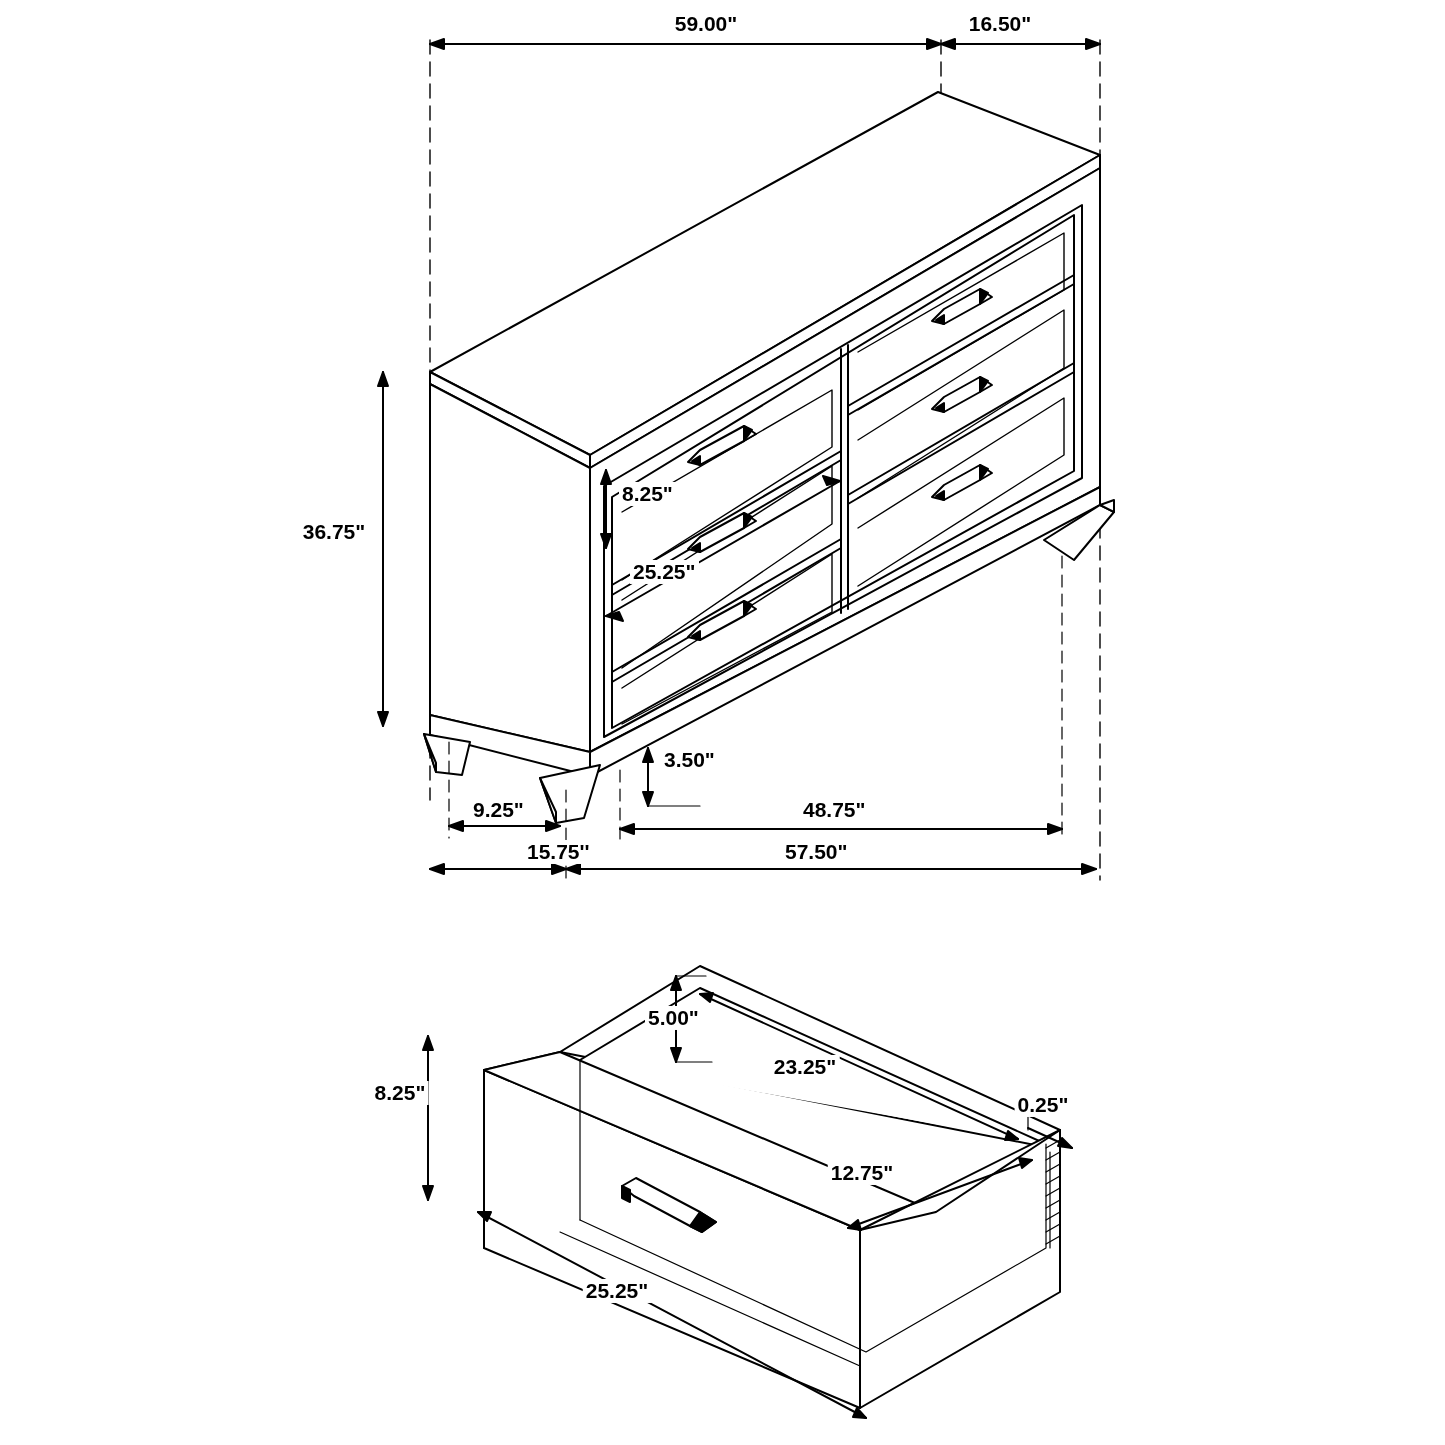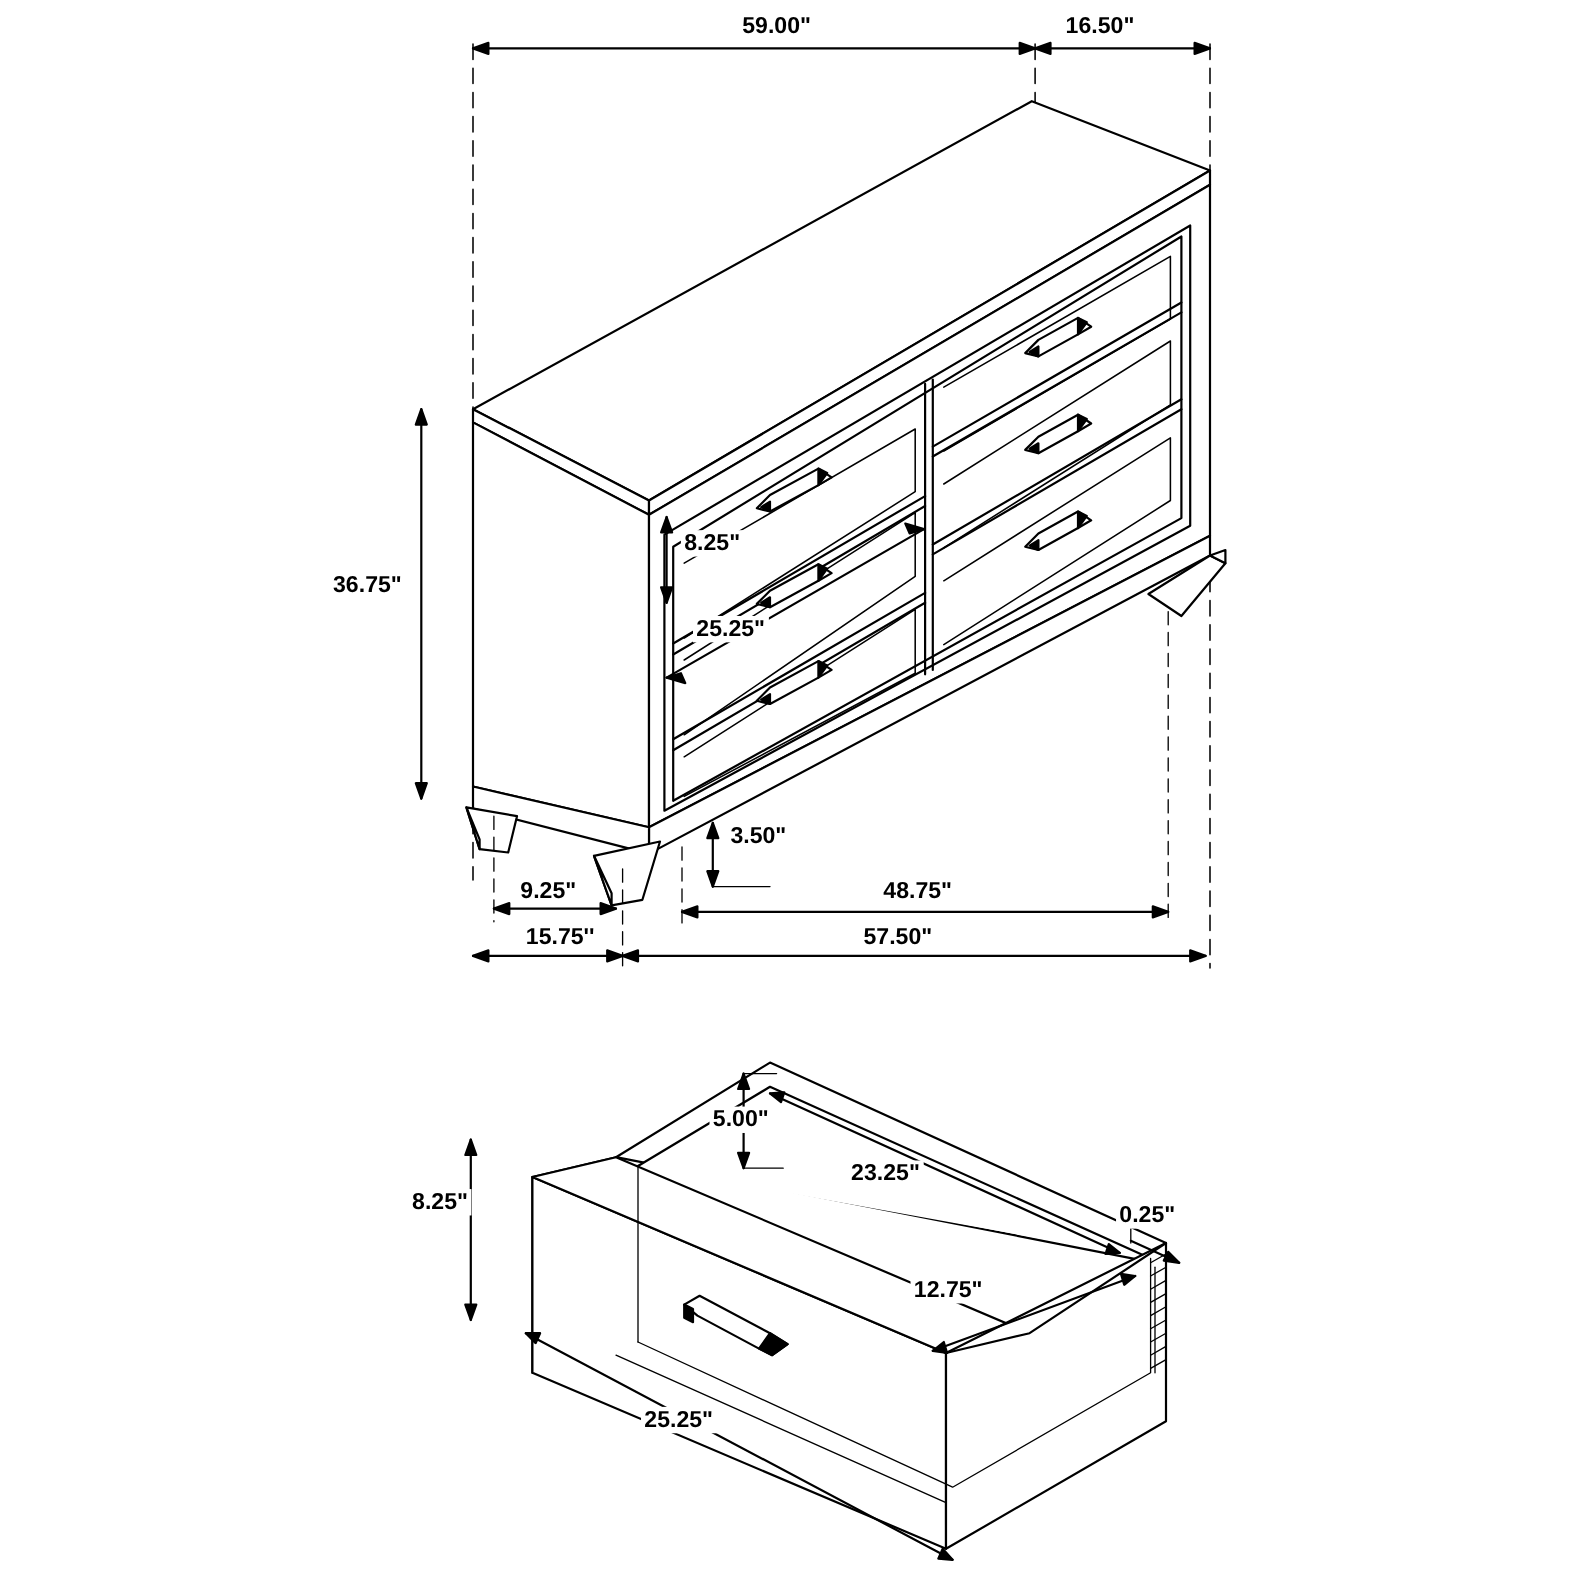--- a/index.html
+++ b/index.html
@@ -215,21 +215,21 @@
   <div class="dimlabel" style="left:334px;top:532px;transform:translate(-50%,-50%);">36.75"</div>
 
   <div class="dimlabel" style="left:619px;top:494px;transform:translate(0,-50%);">8.25"</div>
 
   <div class="dimlabel" style="left:630px;top:572px;transform:translate(0,-50%);">25.25"</div>
 
   <div class="dimlabel" style="left:661px;top:760px;transform:translate(0,-50%);">3.50"</div>
 
   <div class="dimlabel" style="left:470px;top:810px;transform:translate(0,-50%);">9.25"</div>
 
-  <div class="dimlabel" style="left:475px;top:852px;transform:translate(0,-50%);">15.75''</div>
+  <div class="dimlabel" style="left:524px;top:852px;transform:translate(0,-50%);">15.75''</div>
 
   <div class="dimlabel" style="left:800px;top:810px;transform:translate(0,-50%);">48.75"</div>
 
   <div class="dimlabel" style="left:782px;top:852px;transform:translate(0,-50%);">57.50"</div>
 
   <div class="dimlabel" style="left:645px;top:1018px;transform:translate(0,-50%);">5.00"</div>
 
   <div class="dimlabel" style="left:400px;top:1093px;transform:translate(-50%,-50%);">8.25"</div>
 
   <div class="dimlabel" style="left:805px;top:1067px;transform:translate(-50%,-50%);">23.25"</div>

